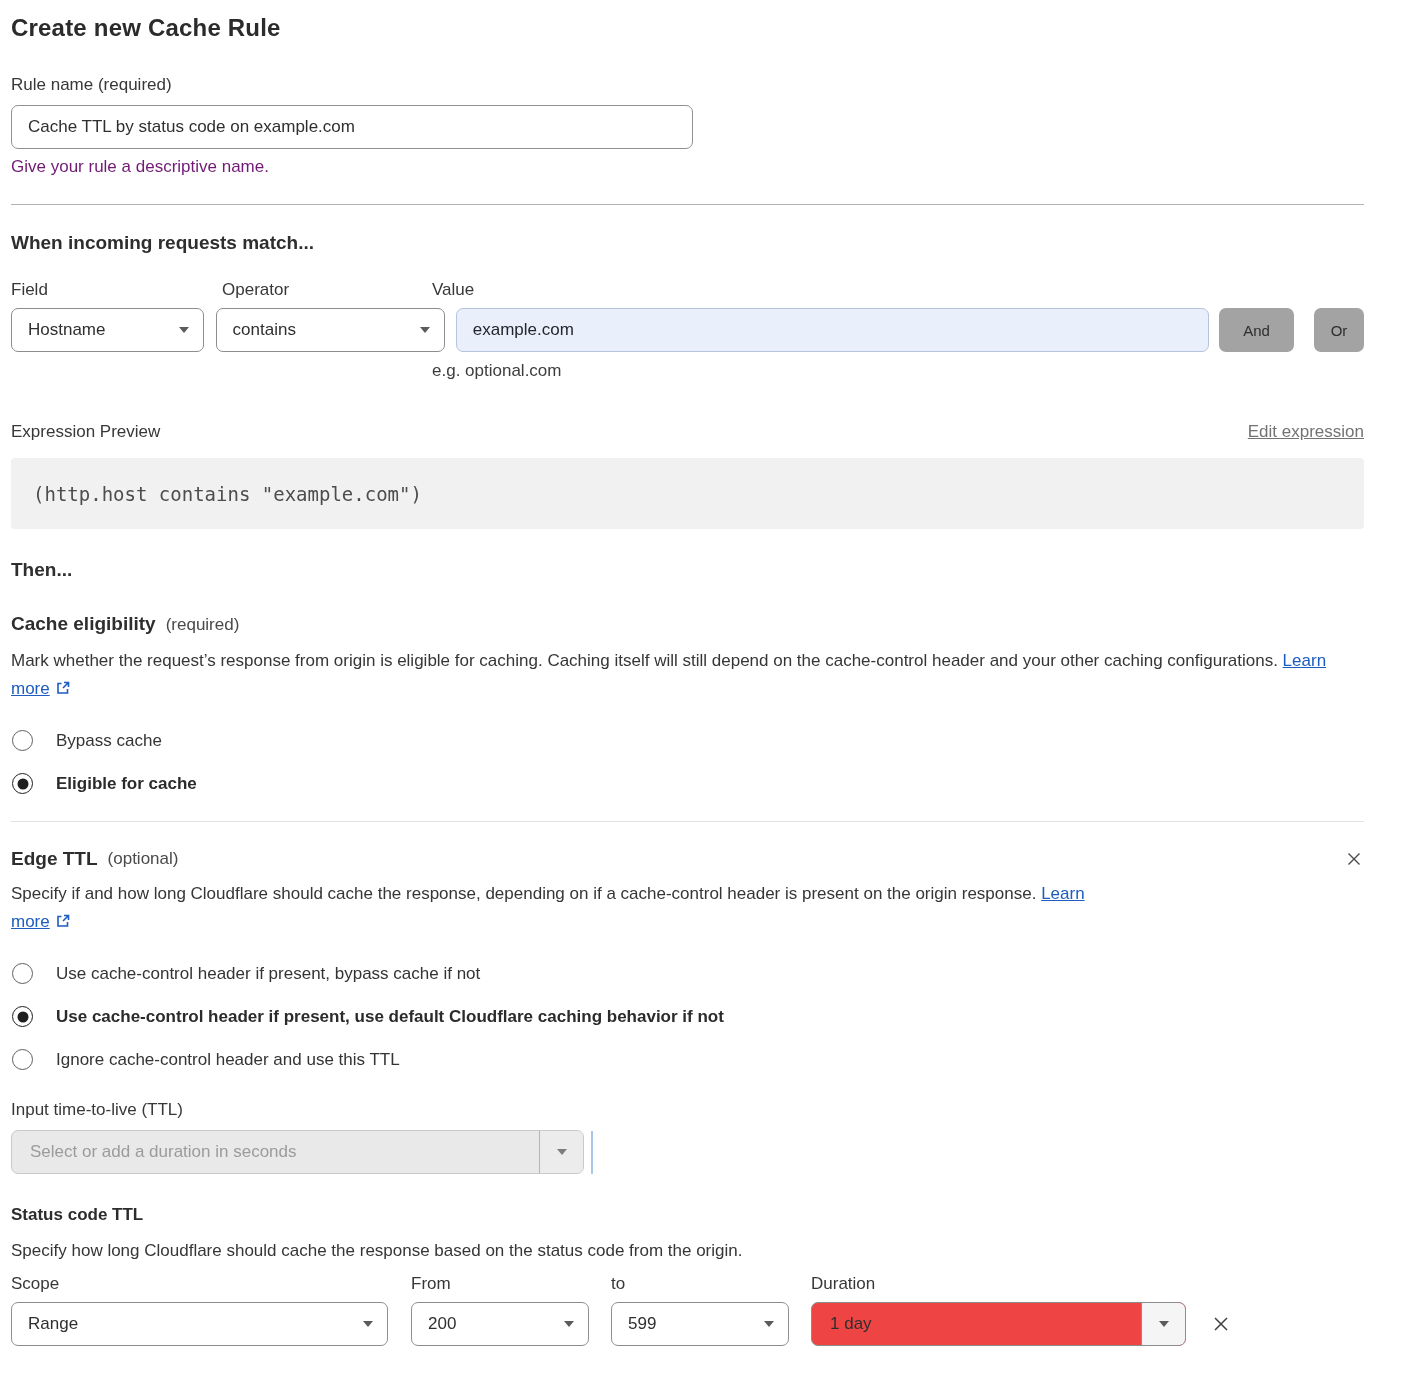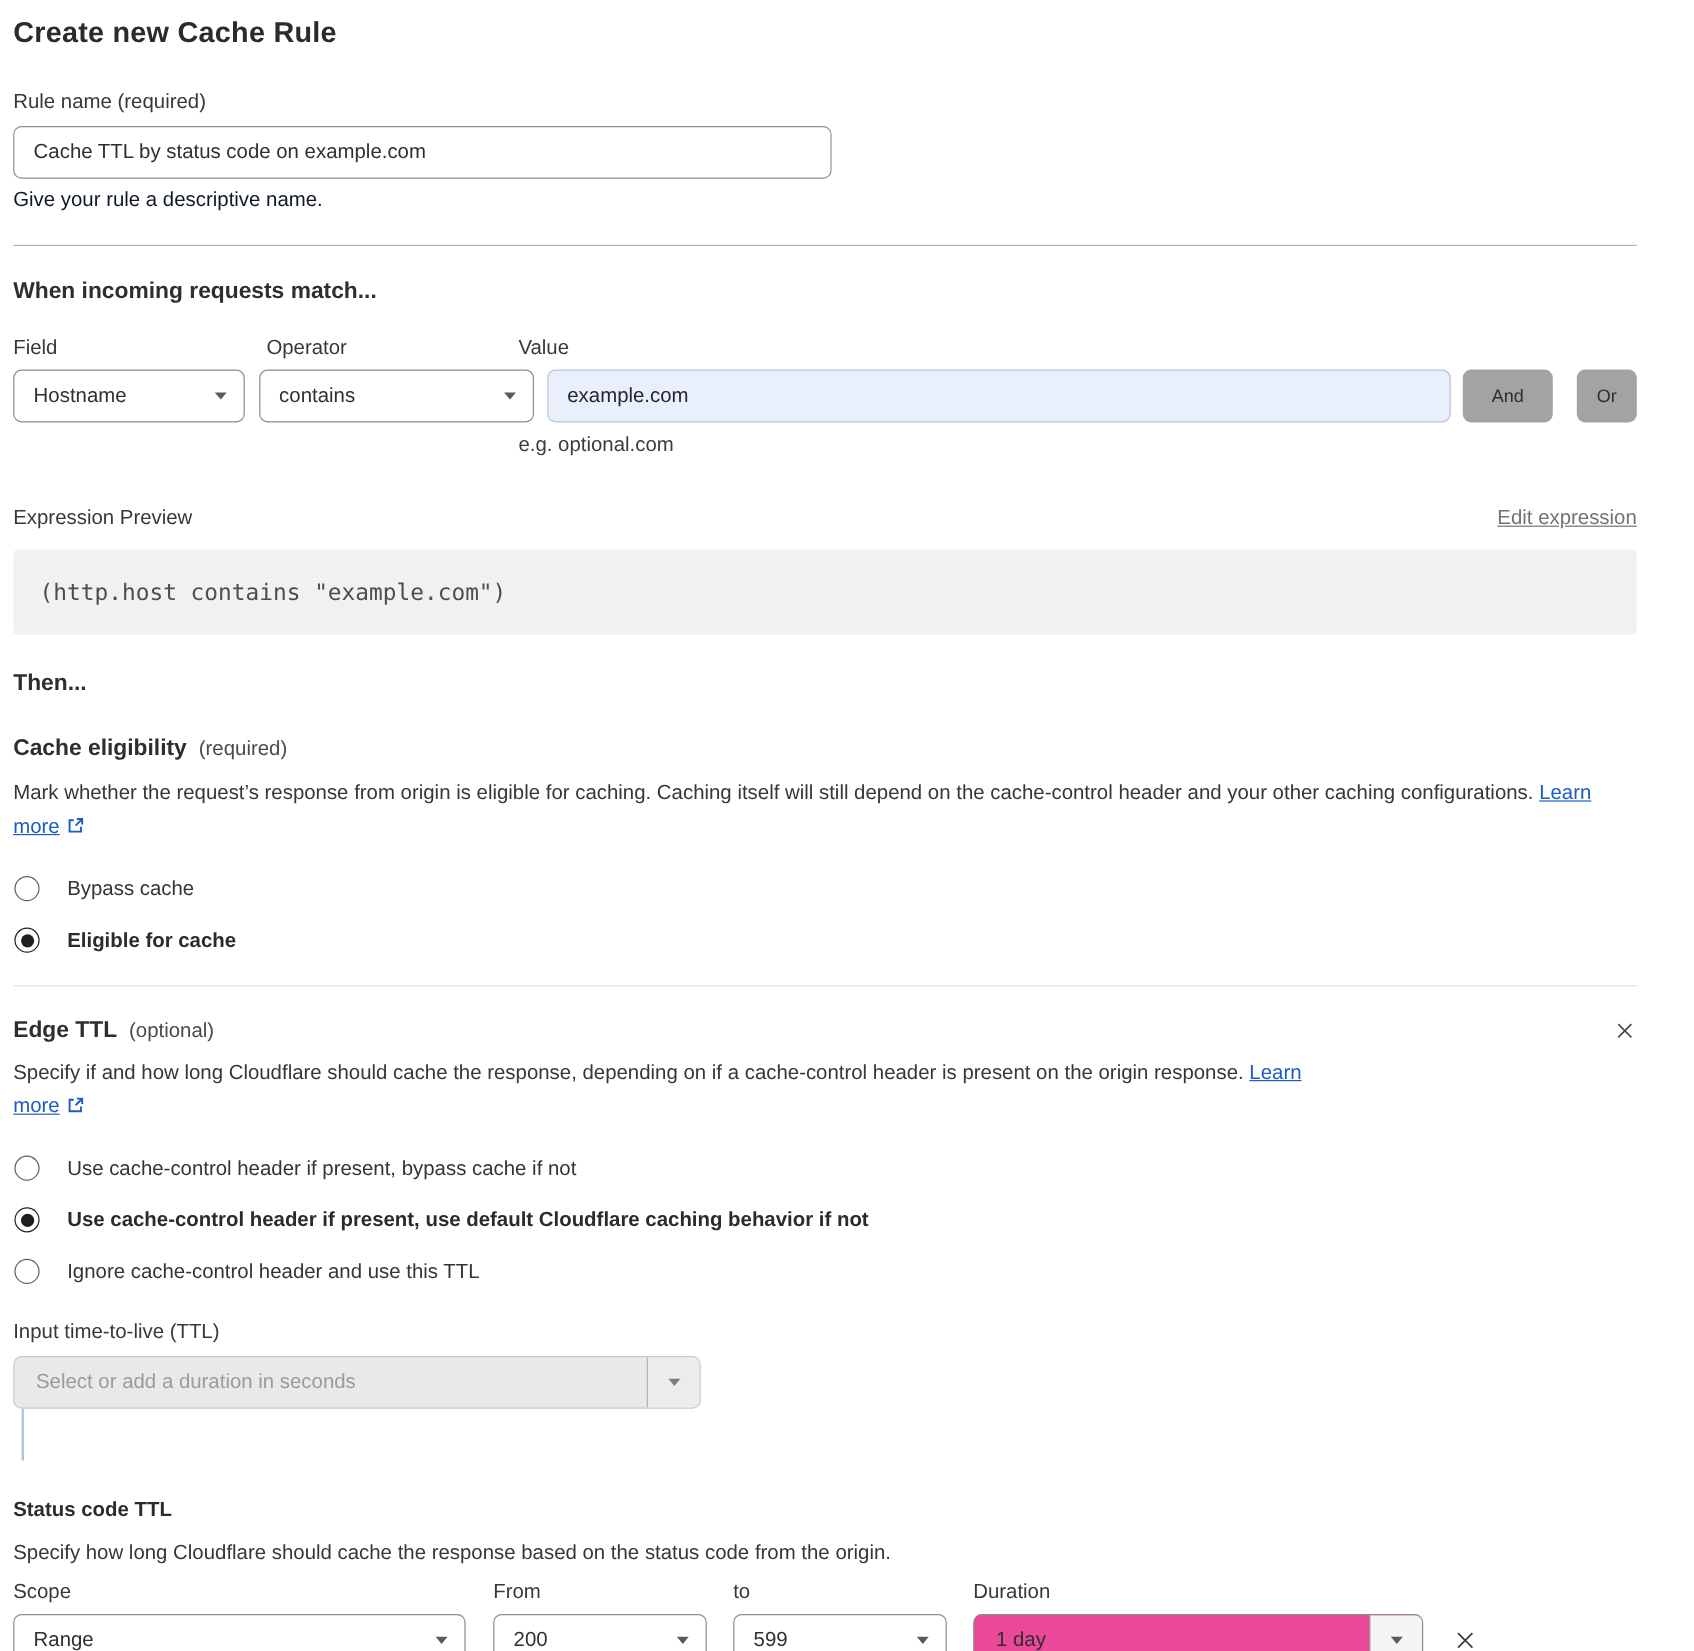--- a/index.html
+++ b/index.html
@@ -6,21 +6,21 @@
   html, body { background: #ffffff; }
   body { font-family: "Liberation Sans", sans-serif; color: #303030; }
   .page {
     width: 1412px; height: 1376px; overflow: hidden;
     padding: 14px 48px 0 11px;
   }
 
   .title { font-size: 24px; font-weight: 700; color: #2b2b2b; letter-spacing: .2px; }
 
   .field-label { font-size: 17px; color: #383838; }
-  .help-text { font-size: 17px; color: #0f172a; }
+  .help-text { font-size: 17px; color: #701a75; }
 
   .text-input {
     display: block; width: 682px; height: 44px; margin-top: 10px;
     border: 1px solid #919191; border-radius: 7px; padding: 0 16px;
     font-family: "Liberation Sans", sans-serif; font-size: 17px; color: #2f2f2f;
     background: #fff; outline: none;
   }
 
   .divider { border: none; border-top: 1px solid #b3b3b3; margin-top: 27px; }
   .divider.light { border-top-color: #e2e2e2; }
@@ -95,21 +95,21 @@
   .radio.checked::after {
     content: ""; position: absolute; left: 50%; top: 50%; width: 11px; height: 11px;
     transform: translate(-50%, -50%); border-radius: 50%; background: #1f1f1f;
   }
   .radio-label { margin-left: 23px; font-size: 17px; color: #343434; }
   .radio-label.bold { font-weight: 700; color: #2b2b2b; }
 
   .close-x { margin-left: auto; cursor: pointer; display: inline-flex; }
 
   .ttl-label { margin-top: 30px; }
-  .combo-wrap { display: flex; align-items: flex-start; margin-top: 10px; flex-direction: column; }
+  .combo-wrap { display: flex; align-items: center; margin-top: 10px; }
   .combo {
     display: flex; height: 44px; border-radius: 7px; overflow: hidden;
   }
   .combo.disabled { width: 573px; border: 1px solid #c9c9c9; background: #e9e9e9; }
   .combo.disabled .combo-text { color: #9b9b9b; }
   .combo-text {
     flex: 1; display: flex; align-items: center; padding: 0 18px;
     font-size: 17px; color: #2f2f2f; white-space: nowrap; overflow: hidden;
   }
   .combo-btn {
@@ -124,21 +124,21 @@
 
   .status-labels { display: flex; margin-top: 13px; }
   .status-labels .s1 { width: 400px; }
   .status-labels .s2 { width: 200px; }
   .status-labels .s3 { width: 200px; }
 
   .status-row { display: flex; align-items: center; margin-top: 8px; }
   .sel-scope { width: 377px; margin-right: 23px; }
   .sel-from  { width: 178px; margin-right: 22px; }
   .sel-to    { width: 178px; margin-right: 22px; gap: 11px; }
-  .combo.duration { width: 375px; border: 1px solid #8d8d8d; background: #ec4899; }
+  .combo.duration { width: 375px; border: 1px solid #8d8d8d; background: #ef4444; }
   .combo.duration .combo-btn { background: #f5f5f5; border-left-color: #8d8d8d; }
   .remove-x { margin-left: 24px; cursor: pointer; display: inline-flex; }
 </style>
 </head>
 <body>
 
 <div class="page">
 
   <div class="title">Create new Cache Rule</div>
 

